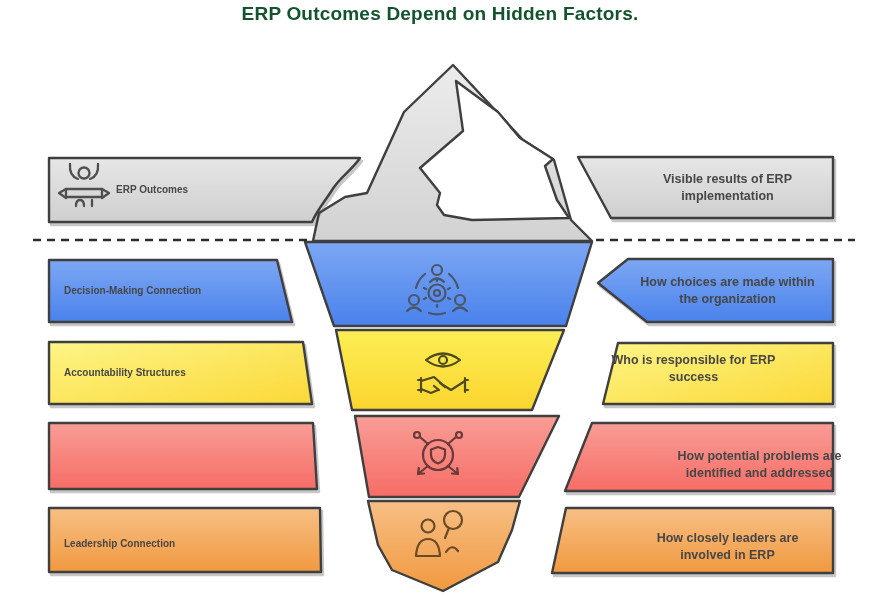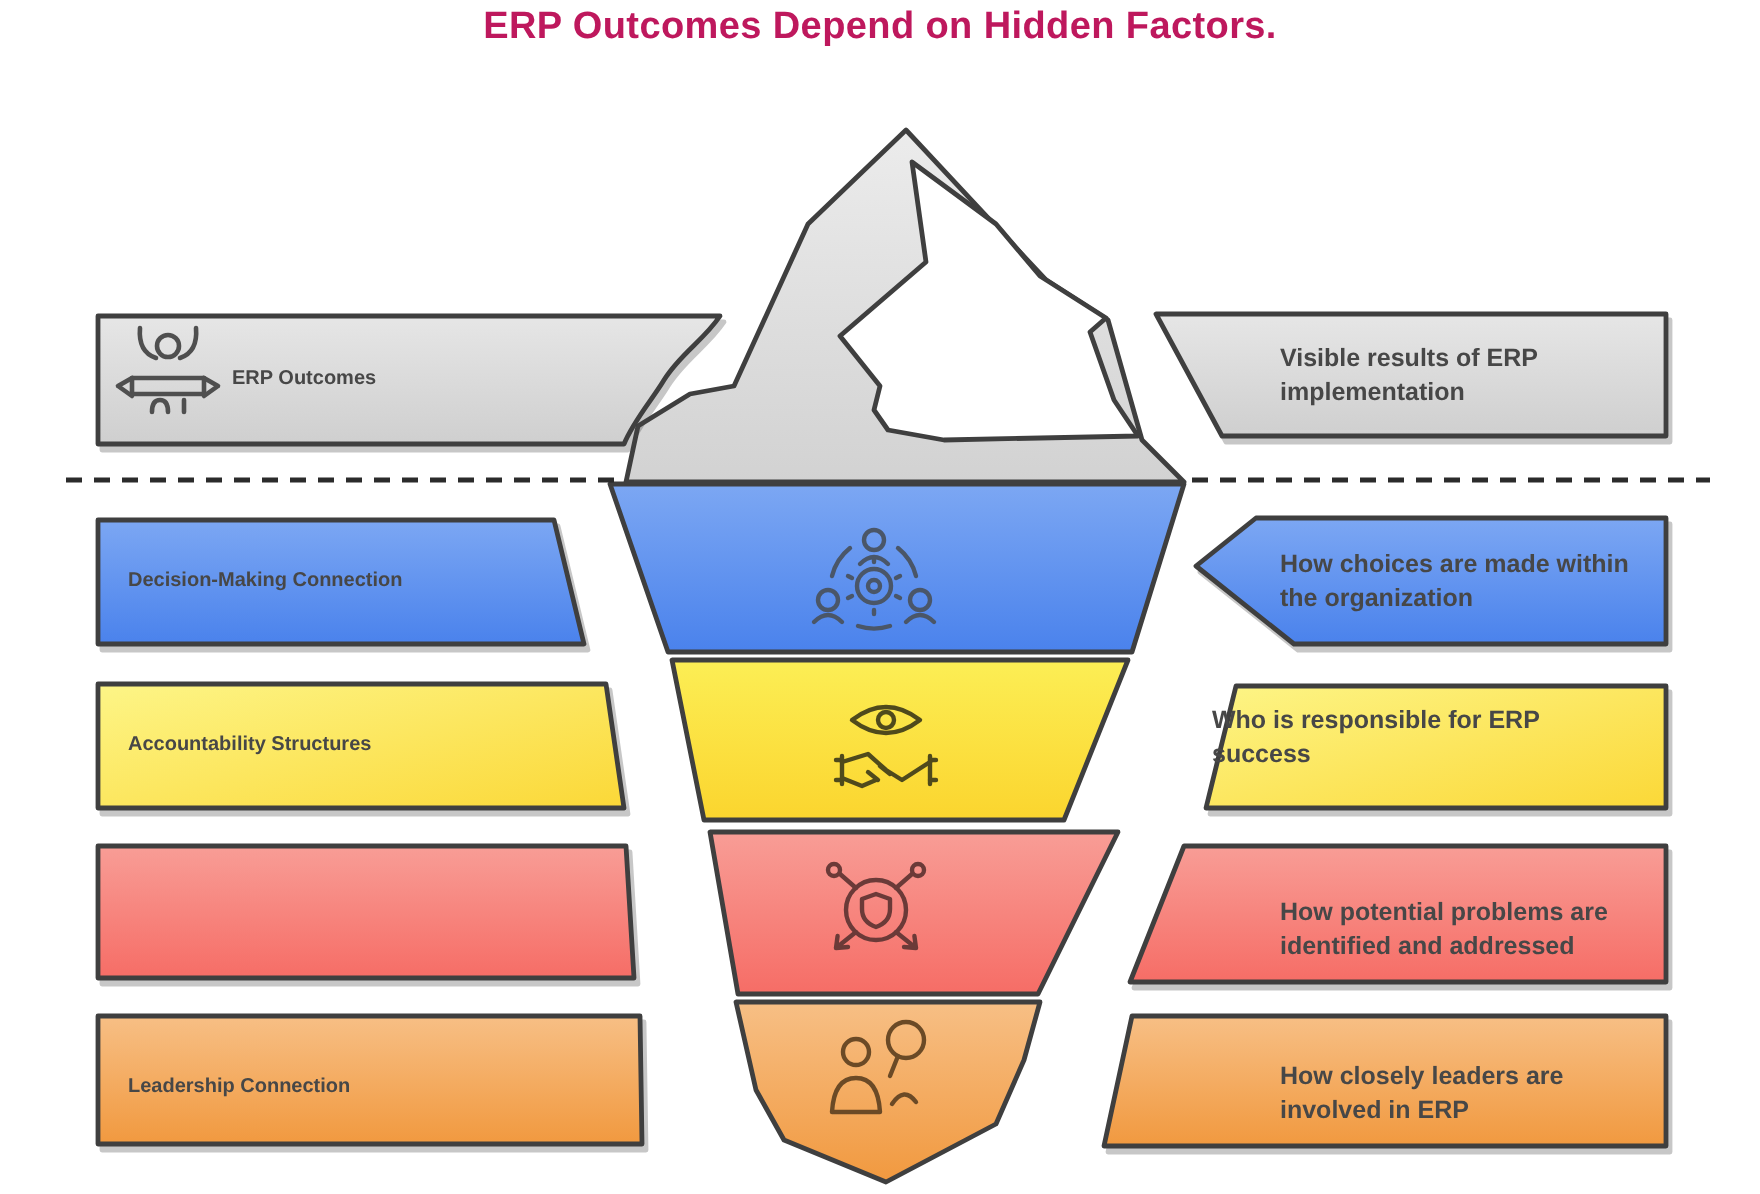--- a/index.html
+++ b/index.html
@@ -2,27 +2,27 @@
 <html><head>
 <meta charset="utf-8">
 <style>
   html,body{margin:0;padding:0;background:#ffffff;}
   .stage{
     position:relative;width:880px;height:597px;overflow:hidden;background:#ffffff;
     font-family:"Liberation Sans",sans-serif;
   }
   .title{
     position:absolute;top:3px;left:0;width:100%;text-align:center;
-    font-size:19px;font-weight:bold;color:#be185d;letter-spacing:.2px;
+    font-size:19px;font-weight:bold;color:#14532d;letter-spacing:.2px;
   }
   svg.diagram{position:absolute;top:0;left:0;}
   .bars{filter:drop-shadow(2px 3px 0 rgba(70,70,70,.30));}
   .txt{position:absolute;display:flex;align-items:center;color:#474747;font-weight:bold;}
   .lbl{font-size:10px;line-height:1.28;}
-  .desc{font-size:12.5px;line-height:1.35;justify-content:flex-end;text-align:left;}
+  .desc{font-size:12.5px;line-height:1.35;justify-content:flex-end;text-align:center;}
 </style>
 </head>
 <body>
 
 <div class="stage">
 
   <div class="title">ERP Outcomes Depend on Hidden Factors.</div>
 
   <svg class="diagram" width="880" height="597" viewBox="0 0 880 597">
     <defs>
@@ -142,15 +142,15 @@
   </svg>
 
   <div class="txt lbl" style="left:116px;top:158px;width:180px;height:64px;">ERP Outcomes</div>
   <div class="txt lbl" style="left:64px;top:260px;width:185px;height:62px;">Decision-Making Connection</div>
   <div class="txt lbl" style="left:64px;top:342px;width:185px;height:62px;text-align:center;">Accountability Structures</div>
   <div class="txt lbl" style="left:64px;top:508px;width:185px;height:72px;">Leadership Connection</div>
 
   <div class="txt desc" style="left:640px;top:157px;width:175px;height:61px;">Visible results of ERP implementation</div>
   <div class="txt desc" style="left:640px;top:259px;width:175px;height:63px;">How choices are made within the organization</div>
   <div class="txt desc" style="left:606px;top:343px;width:175px;height:51px;">Who is responsible for ERP success</div>
-  <div class="txt desc" style="left:640px;top:423px;width:175px;height:84px;">How potential problems are identified and addressed</div>
+  <div class="txt desc" style="left:672px;top:423px;width:175px;height:84px;">How potential problems are identified and addressed</div>
   <div class="txt desc" style="left:640px;top:508px;width:175px;height:78px;">How closely leaders are involved in ERP</div>
 </div>
 
 </body></html>

